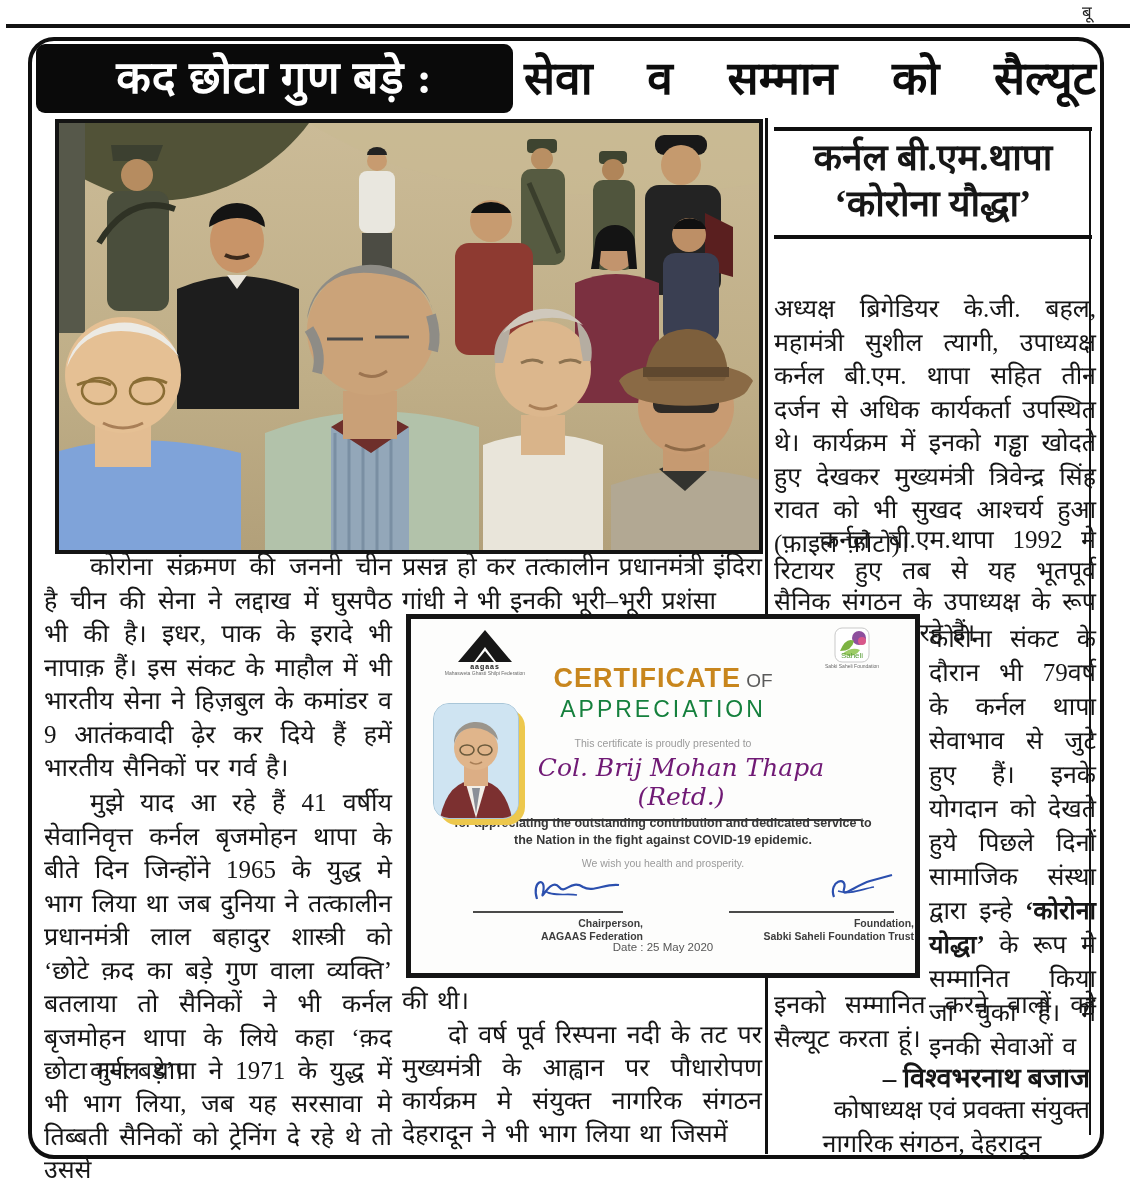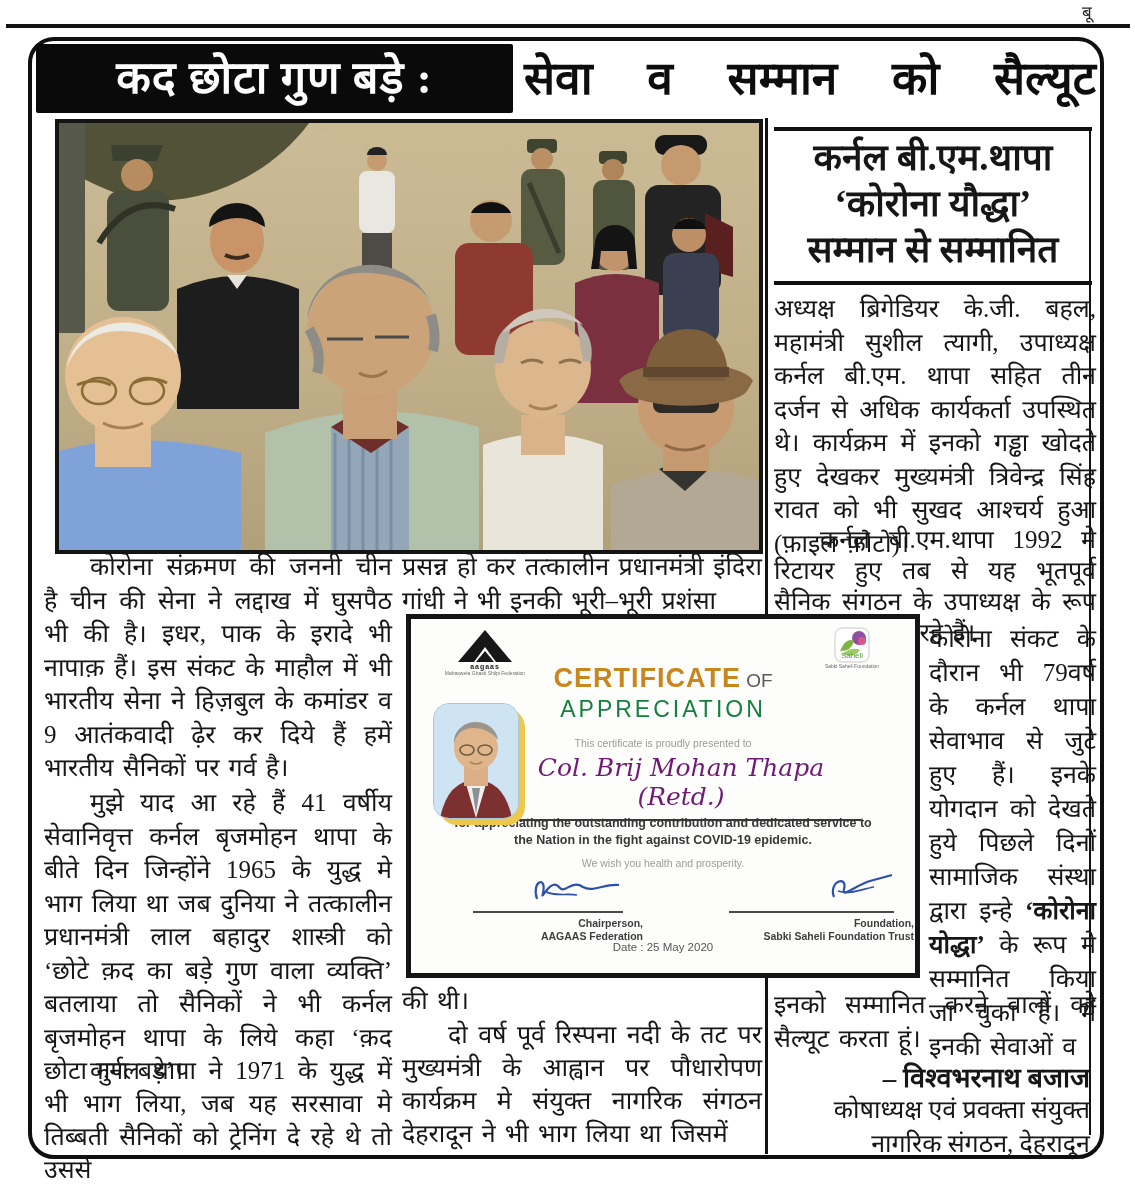--- a/index.html
+++ b/index.html
@@ -10,21 +10,21 @@
   .hindi{font-family:"Liberation Serif","DejaVu Sans",serif;color:#161616;}
   .para{position:absolute;font-size:25px;line-height:33.5px;text-align:justify;word-spacing:3px;}
   .indent{text-indent:46px;}
   .rule{position:absolute;background:#121212;}
   .article-box{
     position:absolute;left:28px;top:37px;width:1068px;height:1114px;
     border:4px solid #0f0f0f;border-radius:26px;background:#ffffff;
   }
   .head-box{
     position:absolute;left:36px;top:44px;width:477px;height:69px;background:#0a0a0a;
-    border-radius:2px;color:#ffffff;font-weight:bold;font-size:45px;line-height:69px;
+    border-radius:9px;color:#ffffff;font-weight:bold;font-size:45px;line-height:69px;
     text-align:center;letter-spacing:1px;
   }
   .head-rest{
     position:absolute;left:524px;top:44px;width:572px;height:69px;color:#0d0d0d;
     font-weight:bold;font-size:46px;line-height:69px;text-align:justify;text-align-last:justify;
   }
   .photo-frame{
     position:absolute;left:55px;top:119px;width:700px;height:427px;
     border:4px solid #141414;overflow:hidden;background:#bfae8a;
   }
@@ -185,31 +185,30 @@
     </g>
   </svg>
 </div>
 
 <div class="rule" style="left:765px;top:118px;width:3px;height:1036px;"></div>
 <div class="rule" style="left:1089px;top:127px;width:2px;height:1008px;"></div>
 
 <div class="rc-header hindi">
   <div>कर्नल बी.एम.थापा</div>
   <div>‘कोरोना यौद्धा’</div>
-  <div>सम्मान से सम्मानित</div>
 </div>
 <div class="para hindi" style="left:774px;top:292px;width:322px;">अध्यक्ष ब्रिगेडियर के.जी. बहल, महामंत्री सुशील त्यागी, उपाध्यक्ष कर्नल बी.एम. थापा सहित तीन दर्जन से अधिक कार्यकर्ता उपस्थित थे। कार्यक्रम में इनको गड्ढा खोदते हुए देखकर मुख्यमंत्री त्रिवेन्द्र सिंह रावत को भी सुखद आश्चर्य हुआ (फ़ाइल फ़ोटो)।</div>
 <div class="para hindi indent" style="left:774px;top:524px;width:322px;line-height:31px;">कर्नल बी.एम.थापा 1992 मे रिटायर हुए तब से यह भूतपूर्व सैनिक संगठन के उपाध्यक्ष के रूप में भी कार्य कर रहे हैं।</div>
 <div class="para hindi" style="left:929px;top:622px;width:167px;line-height:34px;">
   <span>कोरोना संकट के दौरान भी 79वर्ष के कर्नल थापा सेवाभाव से जुटे हुए हैं। इनके योगदान को देखते हुये पिछले दिनों सामाजिक संस्था द्वारा इन्हे </span><span style="font-weight:bold;">‘कोरोना योद्धा’</span><span> के रूप मे सम्मानित किया जा चुका है। मैं इनकी सेवाओं व</span>
 </div>
 <div class="para hindi" style="left:774px;top:988px;width:322px;">इनको सम्मानित करने वालों को सैल्यूट करता हूं।</div>
 <div class="byline hindi" style="left:774px;top:1058px;width:316px;">– विश्वभरनाथ बजाज</div>
 <div class="byrole hindi" style="left:774px;top:1092px;width:316px;">कोषाध्यक्ष एवं प्रवक्ता संयुक्त</div>
-<div class="byrole hindi" style="left:774px;top:1126px;width:316px;">नागरिक संगठन, देहरादून</div>
+<div class="byrole hindi" style="left:774px;top:1126px;width:316px;text-align:center;">नागरिक संगठन, देहरादून</div>
 
 <div class="para hindi indent" style="left:44px;top:550px;width:348px;">कोरोना संक्रमण की जननी चीन है चीन की सेना ने लद्दाख में घुसपैठ भी की है। इधर, पाक के इरादे भी नापाक़ हैं। इस संकट के माहौल में भी भारतीय सेना ने हिज़बुल के कमांडर व 9 आतंकवादी ढ़ेर कर दिये हैं हमें भारतीय सैनिकों पर गर्व है।</div>
 <div class="para hindi indent" style="left:44px;top:786px;width:348px;">मुझे याद आ रहे हैं 41 वर्षीय सेवानिवृत्त कर्नल बृजमोहन थापा के बीते दिन जिन्होंने 1965 के युद्ध मे भाग लिया था जब दुनिया ने तत्कालीन प्रधानमंत्री लाल बहादुर शास्त्री को ‘छोटे क़द का बड़े गुण वाला व्यक्ति’ बतलाया तो सैनिकों ने भी कर्नल बृजमोहन थापा के लिये कहा ‘क़द छोटा गुण बड़े’।</div>
 <div class="para hindi indent" style="left:44px;top:1054px;width:348px;line-height:33px;">कर्नल थापा ने 1971 के युद्ध में भी भाग लिया, जब यह सरसावा मे तिब्बती सैनिकों को ट्रेनिंग दे रहे थे तो उससे</div>
 
 <div class="para hindi" style="left:402px;top:550px;width:360px;">प्रसन्न हो कर तत्कालीन प्रधानमंत्री इंदिरा गांधी ने भी इनकी भूरी–भूरी प्रशंसा</div>
 <div class="para hindi" style="left:402px;top:984px;width:360px;">की थी।</div>
 <div class="para hindi indent" style="left:402px;top:1018px;width:360px;line-height:33px;">दो वर्ष पूर्व रिस्पना नदी के तट पर मुख्यमंत्री के आह्वान पर पौधारोपण कार्यक्रम मे संयुक्त नागरिक संगठन देहरादून ने भी भाग लिया था जिसमें</div>
 
 <div class="cert">

